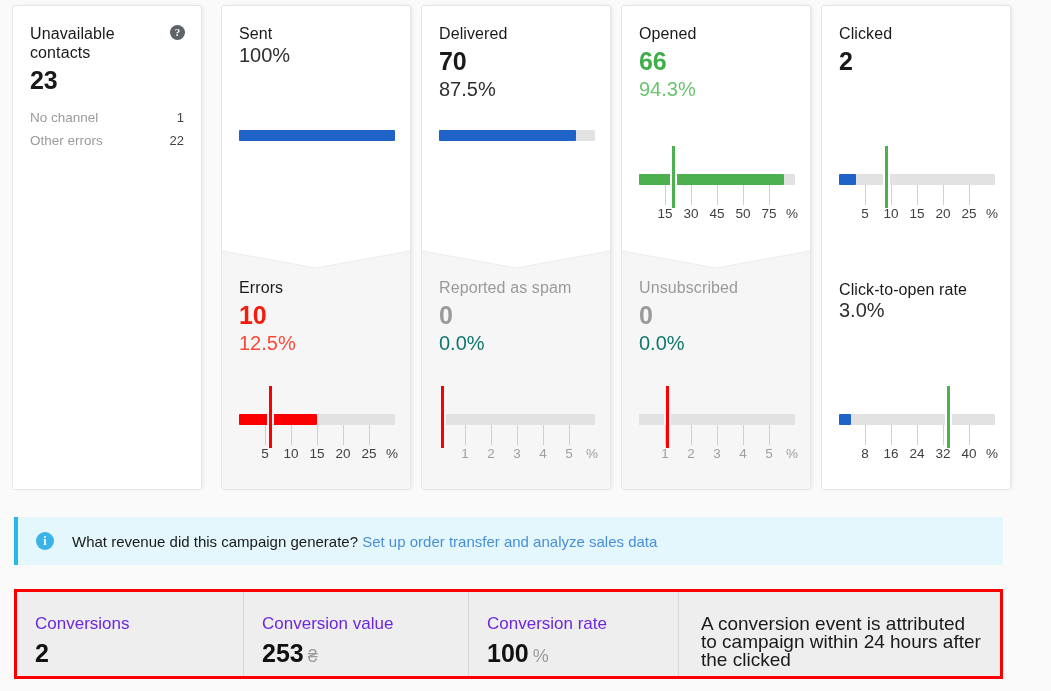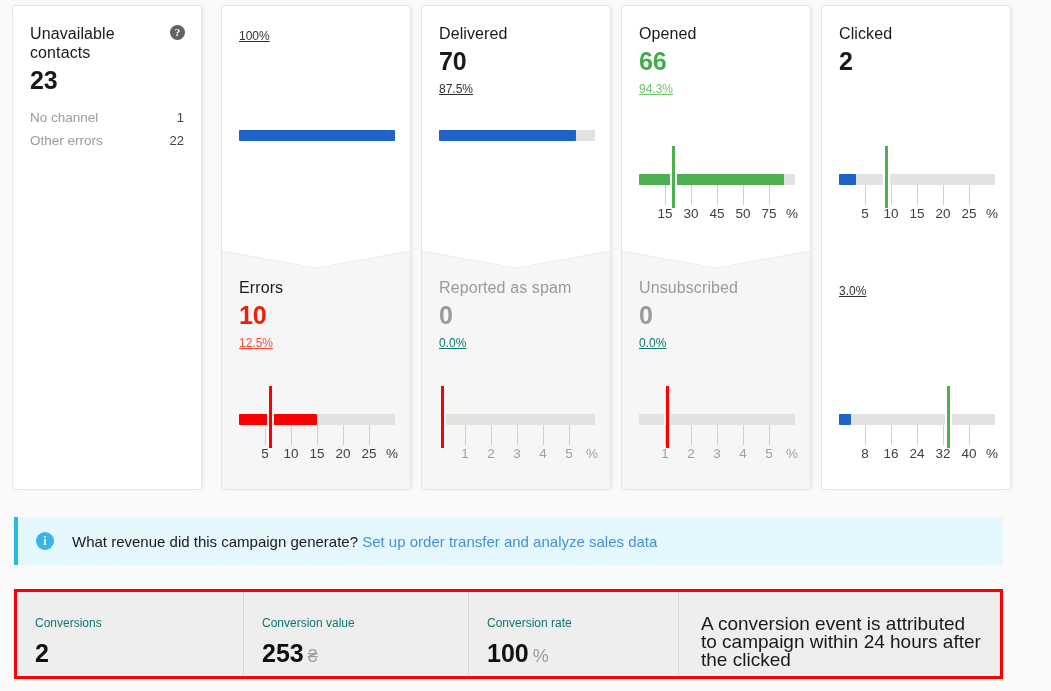--- a/index.html
+++ b/index.html
@@ -73,25 +73,24 @@
     color: #1a1a1a;
     line-height: 31px;
     margin-top: 3px;
     letter-spacing: -0.2px;
   }
   .metric-value.green { color: #3fae49; }
   .metric-value.red   { color: #f41c0a; }
   .metric-value.muted { color: #9a9a9a; }
 
   .metric-pct {
-    font-size: 12px;
+    font-size: 20px;
     color: #303030;
     line-height: 20px;
     margin-top: 2px;
-    text-decoration: underline;
   }
   .metric-pct.green { color: #6cc46e; }
   .metric-pct.red   { color: #fb4a3a; }
   .metric-pct.muted { color: #0f766e; }
 
   
   .sub-row {
     display: flex;
     justify-content: space-between;
     align-items: baseline;
@@ -250,22 +249,22 @@
   }
   .conv-cell.c1 { width: 227px; }
   .conv-cell.c2 { width: 225px; }
   .conv-cell.c3 { width: 210px; }
   .conv-cell.note {
     border-right: none;
     flex: 1 1 auto;
     padding: 23px 16px 0 22px;
   }
   .conv-label {
-    font-size: 12px;
-    color: #0f766e;
+    font-size: 17px;
+    color: #6d28d9;
     line-height: 19px;
   }
   .conv-value {
     font-size: 25px;
     font-weight: bold;
     color: #111;
     line-height: 32px;
     margin-top: 4px;
   }
   .conv-unit {
@@ -299,20 +298,21 @@
         <div class="sub-row" style="margin-top:8px;">
           <span>Other errors</span>
           <span class="sub-num">22</span>
         </div>
       </div>
       <div style="height:245px;background:#fff;"></div>
     </div>
 
     <div class="card spacer-left">
       <div class="card-half">
+        <div class="metric-label">Sent</div>
         <div class="metric-pct">100%</div>
         <div class="gauge no-scale" style="bottom:82px;">
           <div class="track" style="top:0;">
             <div class="fill" id="fill-sent" style="width: 100%; background: rgb(32, 99, 200);"></div>
           </div>
         </div>
       </div>
       <div class="card-half lower">
         <div class="notch">
           <svg viewBox="0 0 190 22" preserveAspectRatio="none">
@@ -478,20 +478,21 @@
               <div class="tick-label" style="left: 16.6667%;">5</div>
               <div class="tick-label" style="left: 33.3333%;">10</div>
               <div class="tick-label" style="left: 50%;">15</div>
               <div class="tick-label" style="left: 66.6667%;">20</div>
               <div class="tick-label" style="left: 83.3333%;">25</div>
               <div class="unit">%</div>
             </div>
         </div>
       </div>
       <div class="card-half lower plain" style="padding-top:34px;">
+        <div class="metric-label">Click-to-open rate</div>
         <div class="metric-pct" style="margin-top:1px;">3.0%</div>
         <div class="gauge" style="bottom:23px;">
           <div class="track">
             <div class="fill" id="fill-ctor" style="width: 8%; background: rgb(32, 99, 200);"></div>
           </div>
           <div class="marker-gap" id="gap-ctor" style="left: calc(70% - 3px);"></div>
           <div class="marker" id="mark-ctor" style="left: calc(70% - 1px); background: rgb(76, 175, 80);"></div>
           <div class="ticks" id="ticks-ctor">
               <div class="tick" style="left: 16.6667%;"></div>
               <div class="tick" style="left: 33.3333%;"></div>

